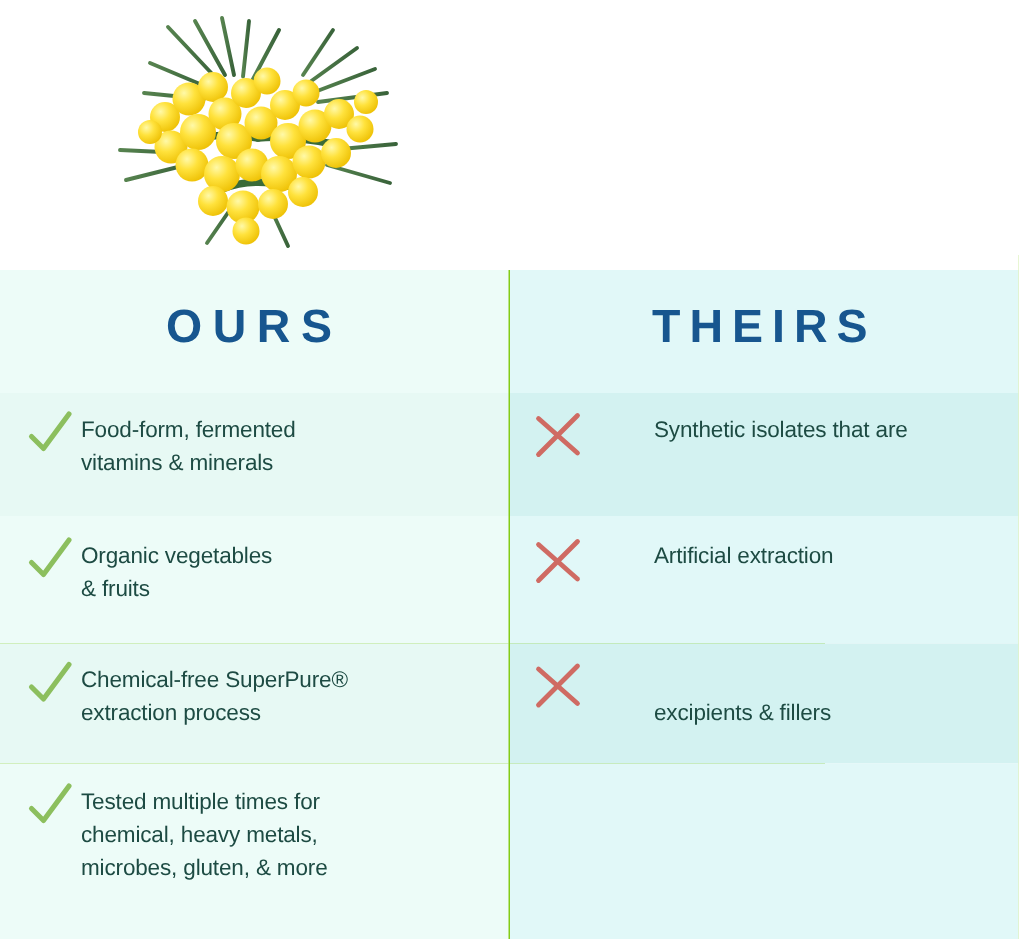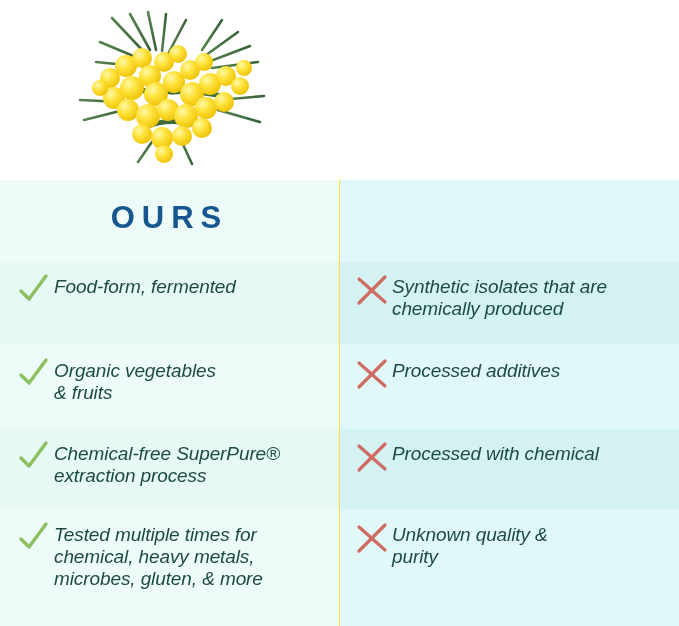--- a/index.html
+++ b/index.html
@@ -2,21 +2,21 @@
 <html><head>
 <meta charset="utf-8">
 <style>
   * { box-sizing: border-box; margin: 0; padding: 0; }
   html, body {
     width: 679px; height: 626px;
     background: #ffffff;
     font-family: "Liberation Sans", sans-serif;
     overflow: hidden;
   }
-  .page { position: relative; width: 550px; height: 626px; background: #fde047; }
+  .page { position: relative; width: 550px; height: 626px; background: #84cc16; }
 
   
   .hero { position: absolute; left: 0; top: 0; width: 679px; height: 180px; background: #fff; }
   .hero-cell { position: absolute; top: 0; height: 180px; width: 339px; }
   .hero-left  { left: 0; }
   .hero-right { left: 340px; }
 
   .flowers { position: absolute; left: 52px; top: 6px; width: 232px; height: 160px; }
 
   
@@ -51,29 +51,28 @@
   .col-theirs .col-header { letter-spacing: 6px; }
 
   .row-item { position: absolute; display: flex; align-items: flex-start; }
   .col-ours   .row-item { left: 16px;  width: 310px; }
   .col-theirs .row-item { left: 14px;  width: 320px; }
 
   .mark { flex: 0 0 auto; width: 34px; height: 34px; margin-top: -3px; }
   .col-theirs .mark { width: 36px; height: 36px; margin-top: -4px; }
 
   .row-text {
-    font-size: 19px;
+    font-size: 15px;
     line-height: 22px;
     color: #1d4b43;
     font-family: "Liberation Sans", sans-serif;
     padding-left: 4px;
     letter-spacing: -0.1px;
-    font-style: italic;
   }
-  .col-theirs .row-text { padding-left: 2px; }
+  .col-theirs .row-text { padding-left: 2px; margin-left: 44px; }
 
   .i1 { top: 96px; }
   .i2 { top: 180px; }
   .i3 { top: 263px; }
   .i4 { top: 344px; }
 </style>
 </head>
 <body>
 
 <div class="page">
@@ -170,20 +169,21 @@
       <div class="band r4 even"></div>
 
       <div class="col-header">OURS</div>
 
       <div class="row-item i1">
         <svg class="mark" viewBox="0 0 34 34">
           <path d="M5 18 L13 26 L30 3" fill="none" stroke="#8cbf5e" stroke-width="3.4" stroke-linecap="round" stroke-linejoin="round"></path>
         </svg>
         <div class="row-text">
           <span>Food-form, fermented</span><br>
+          <span>vitamins &amp; minerals</span>
         </div>
       </div>
 
       <div class="row-item i2">
         <svg class="mark" viewBox="0 0 34 34">
           <path d="M5 18 L13 26 L30 3" fill="none" stroke="#8cbf5e" stroke-width="3.4" stroke-linecap="round" stroke-linejoin="round"></path>
         </svg>
         <div class="row-text">
           <span>Organic vegetables</span><br>
           <span>&amp; fruits</span>
@@ -212,58 +212,49 @@
       </div>
     </div>
 
     <div class="col col-theirs">
       <div class="band hdr-band even"></div>
       <div class="band r1 odd"></div>
       <div class="band r2 even"></div>
       <div class="band r3 odd"></div>
       <div class="band r4 even"></div>
 
+      <div class="col-header">THEIRS</div>
 
       <div class="row-item i1">
         <svg class="mark" viewBox="0 0 36 36">
           <path d="M5 7 L31 30" fill="none" stroke="#cf6b63" stroke-width="3.2" stroke-linecap="round"></path>
           <path d="M31 5 L5 31" fill="none" stroke="#cf6b63" stroke-width="3.2" stroke-linecap="round"></path>
         </svg>
         <div class="row-text">
           <span>Synthetic isolates that are</span><br>
-          <span>chemically produced</span>
         </div>
       </div>
 
       <div class="row-item i2">
         <svg class="mark" viewBox="0 0 36 36">
           <path d="M5 7 L31 30" fill="none" stroke="#cf6b63" stroke-width="3.2" stroke-linecap="round"></path>
           <path d="M31 5 L5 31" fill="none" stroke="#cf6b63" stroke-width="3.2" stroke-linecap="round"></path>
         </svg>
         <div class="row-text">
-          <span>Processed additives</span><br>
+          <span>Artificial extraction</span><br>
         </div>
       </div>
 
       <div class="row-item i3">
         <svg class="mark" viewBox="0 0 36 36">
           <path d="M5 7 L31 30" fill="none" stroke="#cf6b63" stroke-width="3.2" stroke-linecap="round"></path>
           <path d="M31 5 L5 31" fill="none" stroke="#cf6b63" stroke-width="3.2" stroke-linecap="round"></path>
         </svg>
         <div class="row-text">
-          <span>Processed with chemical</span><br>
-        </div>
-      </div>
-
-      <div class="row-item i4">
-        <svg class="mark" viewBox="0 0 36 36">
-          <path d="M5 7 L31 30" fill="none" stroke="#cf6b63" stroke-width="3.2" stroke-linecap="round"></path>
-          <path d="M31 5 L5 31" fill="none" stroke="#cf6b63" stroke-width="3.2" stroke-linecap="round"></path>
-        </svg>
-        <div class="row-text">
-          <span>Unknown quality &amp;</span><br>
-          <span>purity</span>
-        </div>
-      </div>
+          <br>
+          <span>excipients &amp; fillers</span>
+        </div>
+      </div>
+
     </div>
 
   </div>
 </div>
 
 </body></html>

